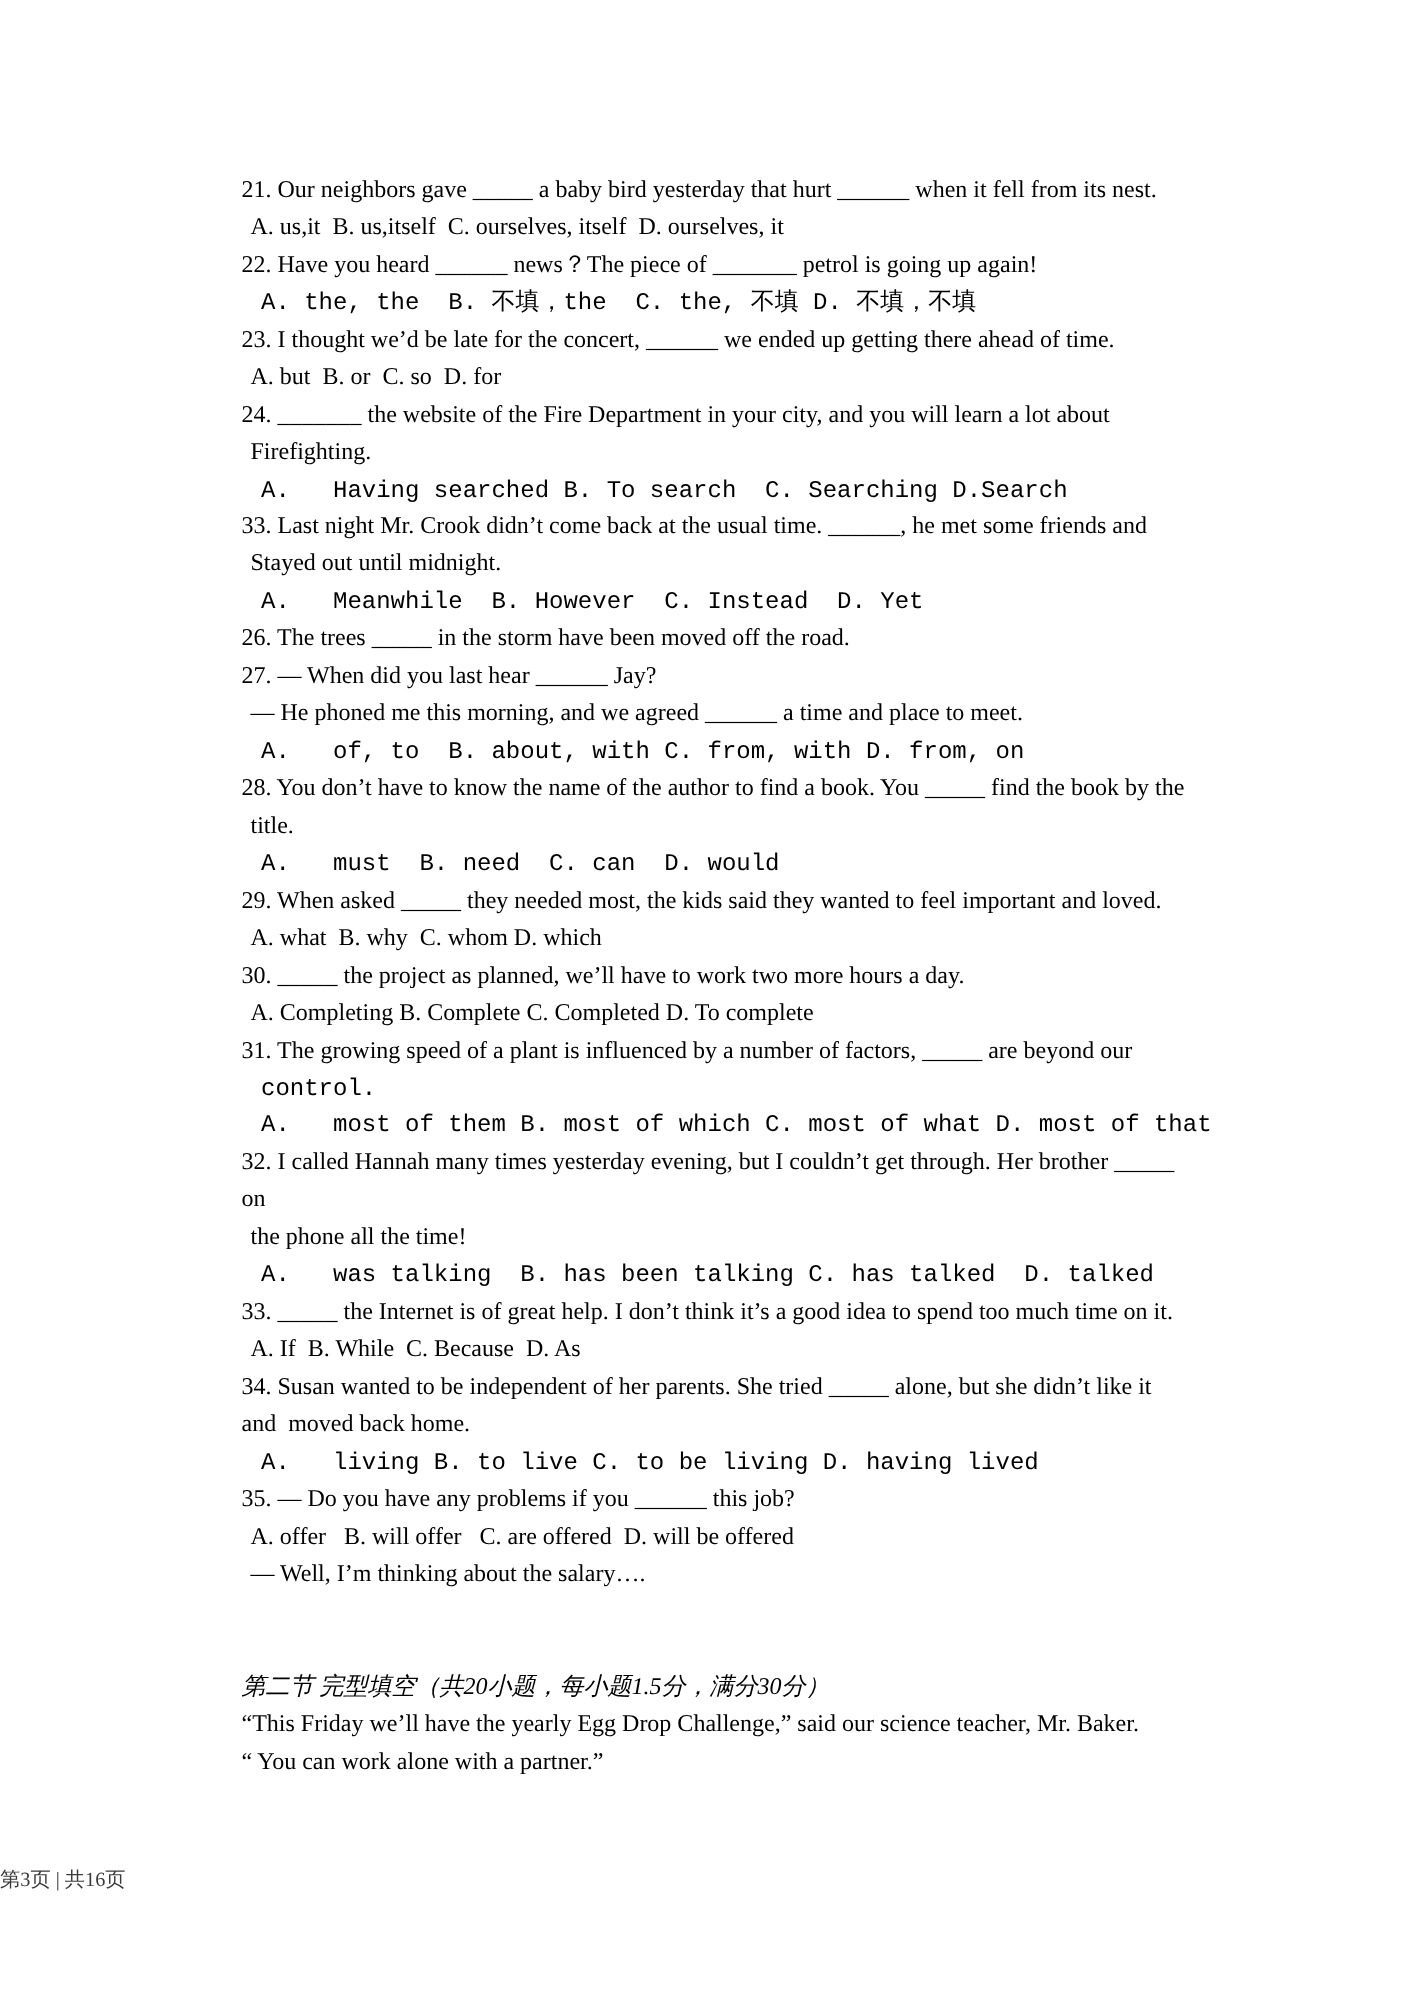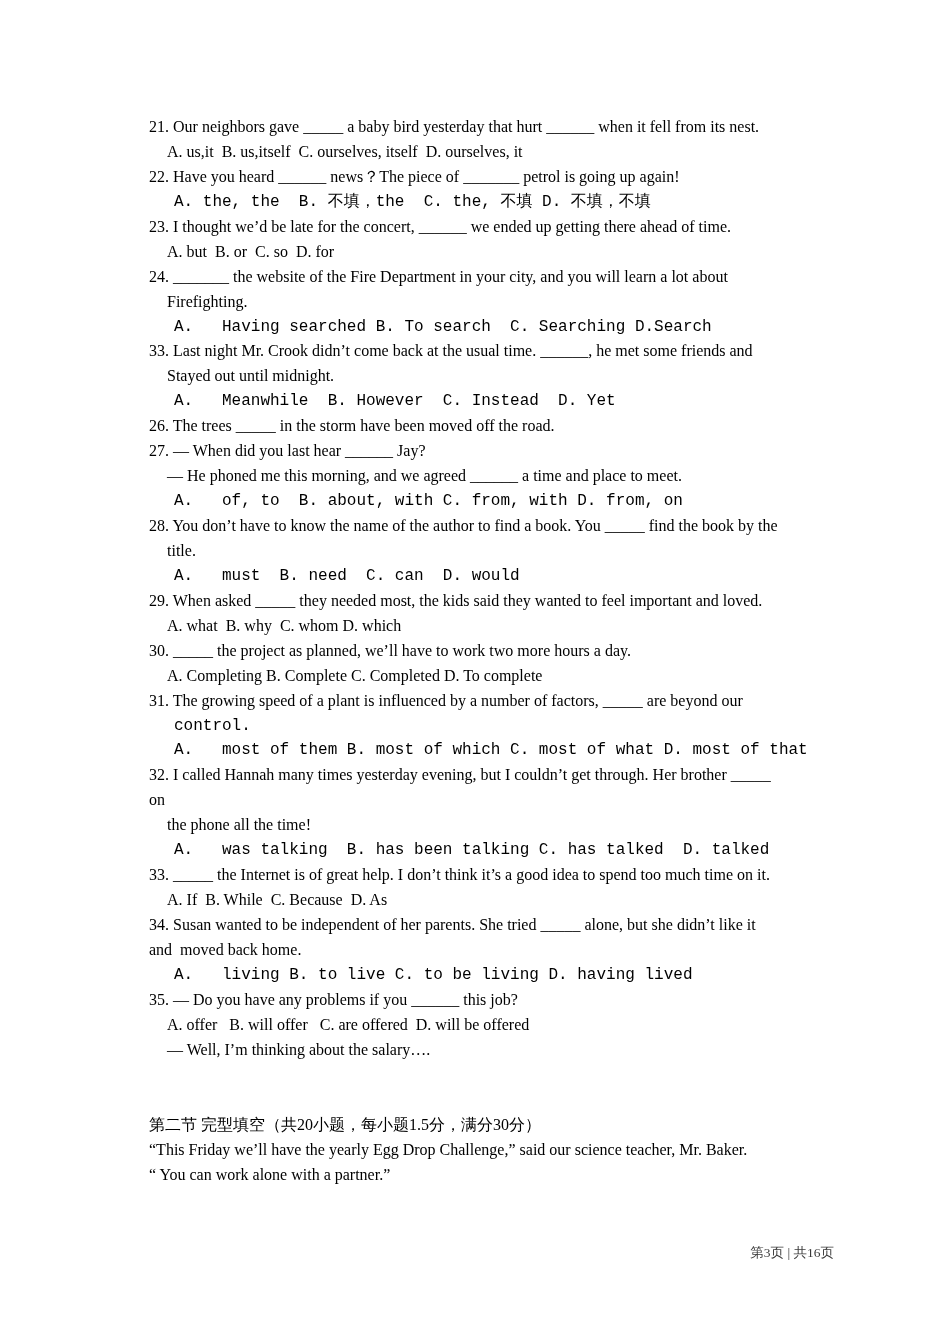--- a/index.html
+++ b/index.html
@@ -22,31 +22,31 @@
     position: absolute;
     left: 145px;
     top: 115px;
     width: 770px;
     line-height: 24.93px;
   }
   .line {
     white-space: pre;
     min-height: 24.93px;
   }
-  .ind0 { margin-left: 4px; }
+  .ind0 { margin-left: 16px; }
   .ind1 { margin-left: 22px; }
   .ind2 { margin-left: 29px; font-family: Liberation Mono, monospace; }
   .section-gap { height: 50px; }
-  .cloze-heading { white-space: pre; }
+  .cloze-heading { white-space: pre; font-style: italic; }
   .footer {
     position: absolute;
     left: 0;
     top: 1244px;
     width: 834px;
-    text-align: right;
+    text-align: left;
     font-size: 13.5px;
     color: #3a3a3a;
   }
 </style>
 </head>
 <body>
 
 <div class="page">
   <div class="content">
     <div>

